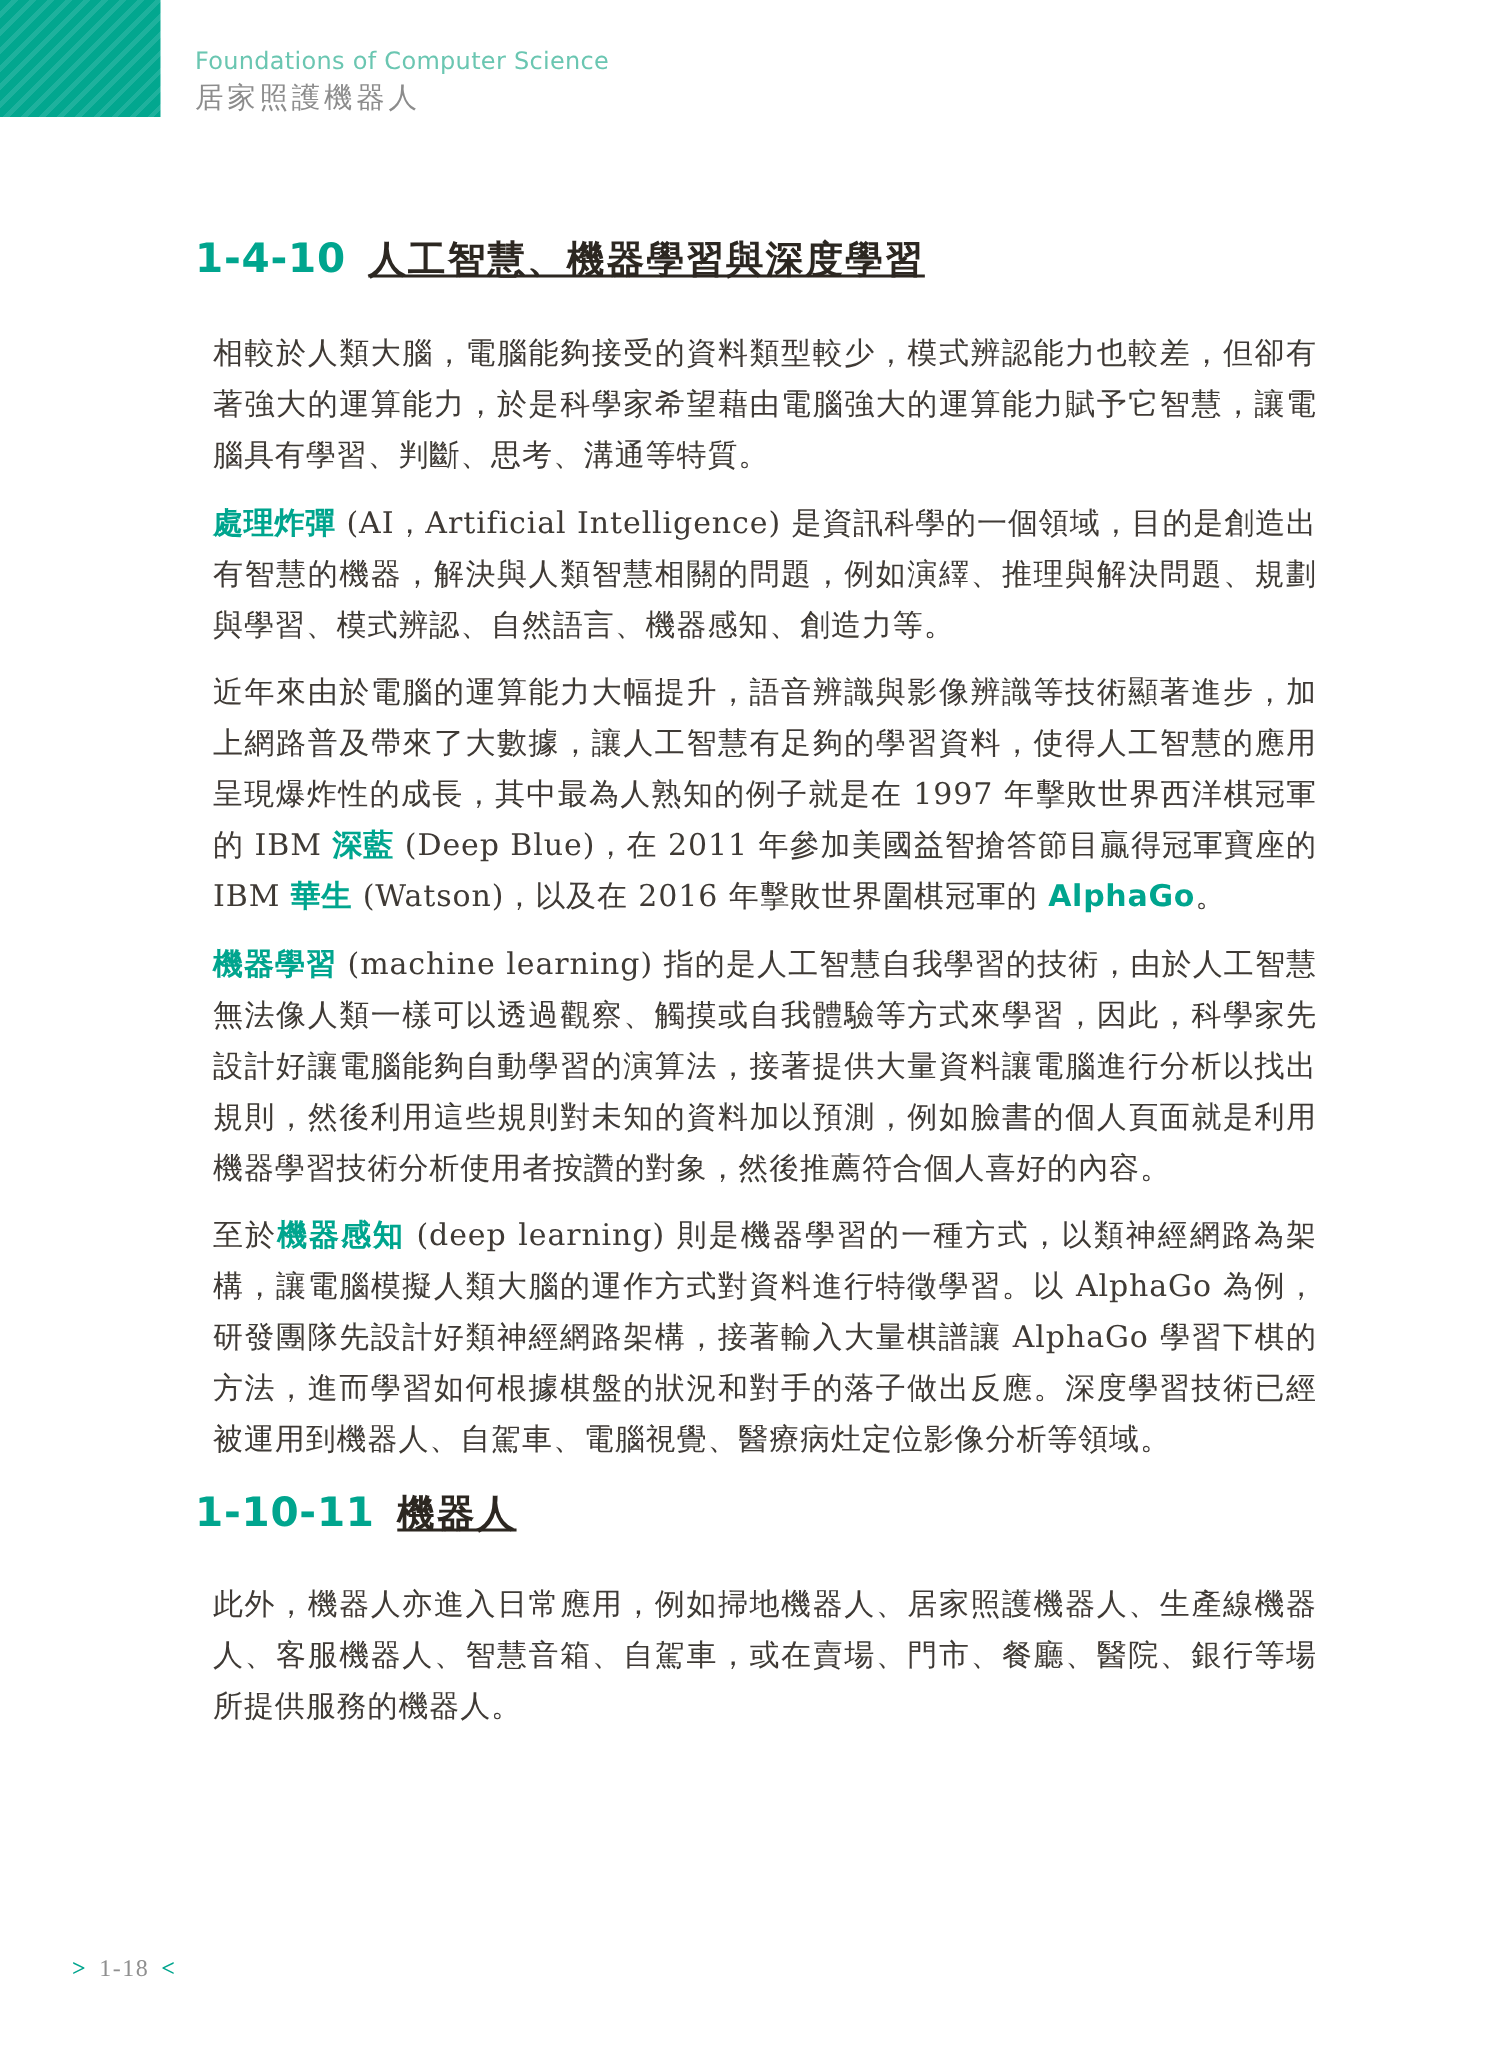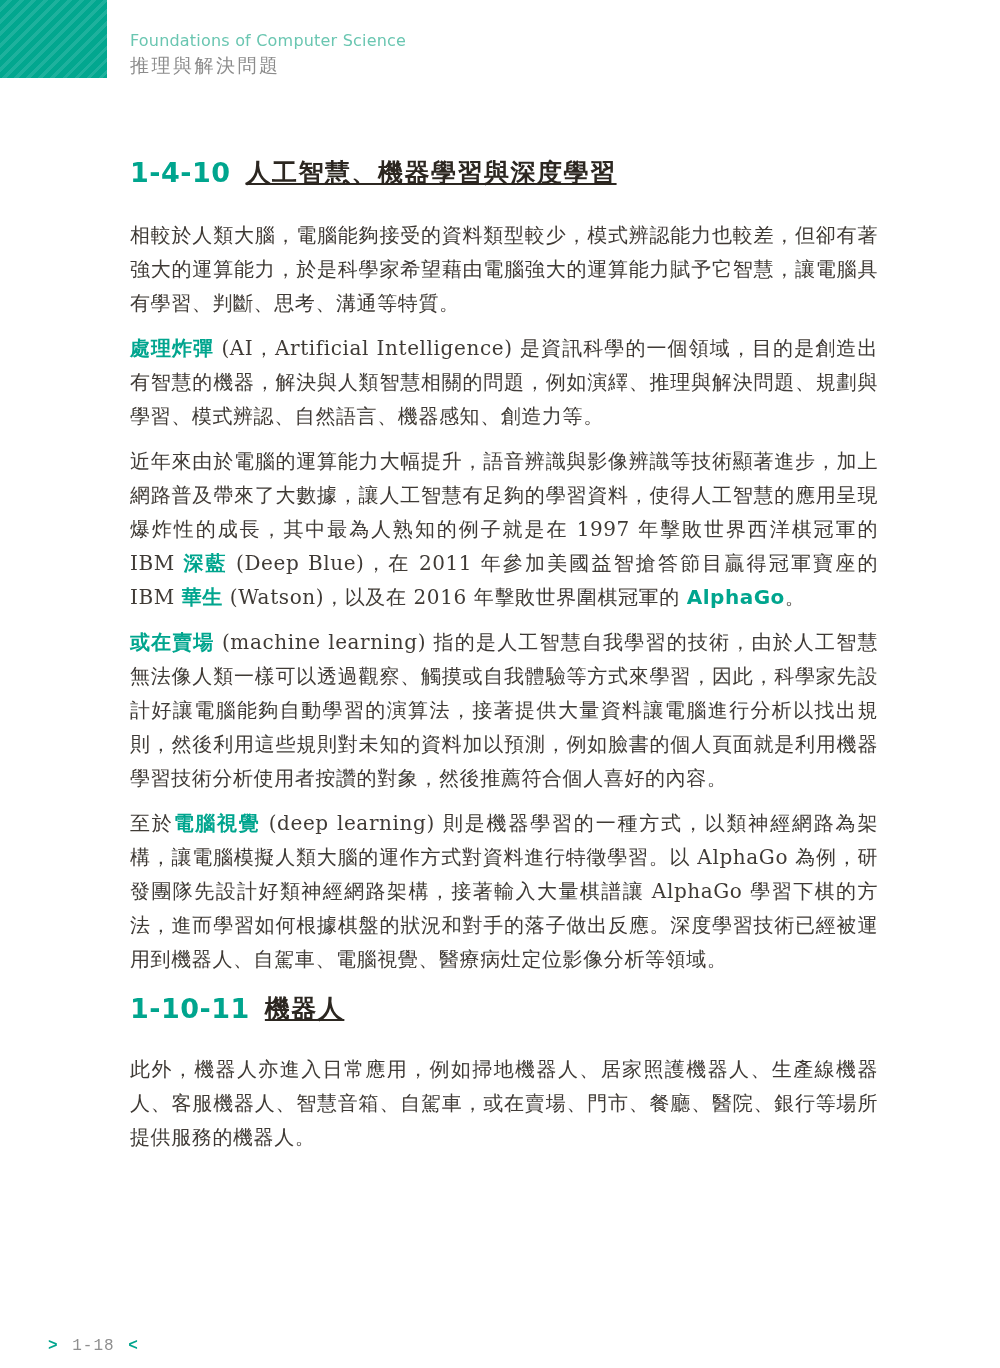--- a/index.html
+++ b/index.html
@@ -74,77 +74,76 @@
     letter-spacing:0.5px;
   }
   .sec-title{
     font-weight:700;
     font-size:25px;
     color:var(--heading-text);
     letter-spacing:1.5px;
     text-decoration:underline;
   }
   .body-para{
-    margin:0 0 11px 0;
+    margin:0 0 11px 12px;
     font-size:20px;
     line-height:34px;
     color:var(--body-text);
     letter-spacing:0.6px;
     text-align:justify;
     text-align-last:left;
   }
   .keyword{
     font-family:"DejaVu Sans","Liberation Sans",sans-serif;
     font-weight:700;
     color:var(--accent);
     letter-spacing:0.5px;
   }
   .plain{}
   .page-footer{
     position:absolute;
     left:48px;
     top:1303px;
-    font-family:Liberation Mono, monospace;
+    font-family:Liberation Serif, serif;
     font-size:16px;
     line-height:20px;
     letter-spacing:1px;
-    margin-top:33px;
   }
   .footer-arrow{
     color:var(--accent);
     font-weight:700;
   }
   .footer-page-num{
     color:var(--footer-gray);
     margin:0 3px;
   }
 </style>
 </head>
 <body>
 
 <div class="page">
 
   <div class="corner-pattern"></div>
 
   <header class="page-header">
     <div class="series-en">Foundations of Computer Science</div>
-    <div class="series-zh">推理與解決問題</div>
+    <div class="series-zh">居家照護機器人</div>
   </header>
 
   <main class="content" id="sections-root">
       <section>
         <h2 class="section-heading">
           <span class="sec-num">1-4-10</span>
           <span class="sec-title">人工智慧、機器學習與深度學習</span>
         </h2>
         <p class="body-para"><span class="plain">相較於人類大腦，電腦能夠接受的資料類型較少，模式辨認能力也較差，但卻有著強大的運算能力，於是科學家希望藉由電腦強大的運算能力賦予它智慧，讓電腦具有學習、判斷、思考、溝通等特質。</span></p>
         <p class="body-para"><span class="keyword">處理炸彈</span><span class="plain"> (AI，Artificial Intelligence) 是資訊科學的一個領域，目的是創造出有智慧的機器，解決與人類智慧相關的問題，例如演繹、推理與解決問題、規劃與學習、模式辨認、自然語言、機器感知、創造力等。</span></p>
         <p class="body-para"><span class="plain">近年來由於電腦的運算能力大幅提升，語音辨識與影像辨識等技術顯著進步，加上網路普及帶來了大數據，讓人工智慧有足夠的學習資料，使得人工智慧的應用呈現爆炸性的成長，其中最為人熟知的例子就是在 1997 年擊敗世界西洋棋冠軍的 IBM </span><span class="keyword">深藍</span><span class="plain"> (Deep Blue)，在 2011 年參加美國益智搶答節目贏得冠軍寶座的 IBM </span><span class="keyword">華生</span><span class="plain"> (Watson)，以及在 2016 年擊敗世界圍棋冠軍的 </span><span class="keyword">AlphaGo</span><span class="plain">。</span></p>
-        <p class="body-para"><span class="keyword">或在賣場</span><span class="plain"> (machine learning) 指的是人工智慧自我學習的技術，由於人工智慧無法像人類一樣可以透過觀察、觸摸或自我體驗等方式來學習，因此，科學家先設計好讓電腦能夠自動學習的演算法，接著提供大量資料讓電腦進行分析以找出規則，然後利用這些規則對未知的資料加以預測，例如臉書的個人頁面就是利用機器學習技術分析使用者按讚的對象，然後推薦符合個人喜好的內容。</span></p>
-        <p class="body-para"><span class="plain">至於</span><span class="keyword">電腦視覺</span><span class="plain"> (deep learning) 則是機器學習的一種方式，以類神經網路為架構，讓電腦模擬人類大腦的運作方式對資料進行特徵學習。以 AlphaGo 為例，研發團隊先設計好類神經網路架構，接著輸入大量棋譜讓 AlphaGo 學習下棋的方法，進而學習如何根據棋盤的狀況和對手的落子做出反應。深度學習技術已經被運用到機器人、自駕車、電腦視覺、醫療病灶定位影像分析等領域。</span></p>
+        <p class="body-para"><span class="keyword">機器學習</span><span class="plain"> (machine learning) 指的是人工智慧自我學習的技術，由於人工智慧無法像人類一樣可以透過觀察、觸摸或自我體驗等方式來學習，因此，科學家先設計好讓電腦能夠自動學習的演算法，接著提供大量資料讓電腦進行分析以找出規則，然後利用這些規則對未知的資料加以預測，例如臉書的個人頁面就是利用機器學習技術分析使用者按讚的對象，然後推薦符合個人喜好的內容。</span></p>
+        <p class="body-para"><span class="plain">至於</span><span class="keyword">機器感知</span><span class="plain"> (deep learning) 則是機器學習的一種方式，以類神經網路為架構，讓電腦模擬人類大腦的運作方式對資料進行特徵學習。以 AlphaGo 為例，研發團隊先設計好類神經網路架構，接著輸入大量棋譜讓 AlphaGo 學習下棋的方法，進而學習如何根據棋盤的狀況和對手的落子做出反應。深度學習技術已經被運用到機器人、自駕車、電腦視覺、醫療病灶定位影像分析等領域。</span></p>
       </section>
       <section>
         <h2 class="section-heading">
           <span class="sec-num">1-10-11</span>
           <span class="sec-title">機器人</span>
         </h2>
         <p class="body-para"><span class="plain">此外，機器人亦進入日常應用，例如掃地機器人、居家照護機器人、生產線機器人、客服機器人、智慧音箱、自駕車，或在賣場、門市、餐廳、醫院、銀行等場所提供服務的機器人。</span></p>
       </section>
     </main>
 

